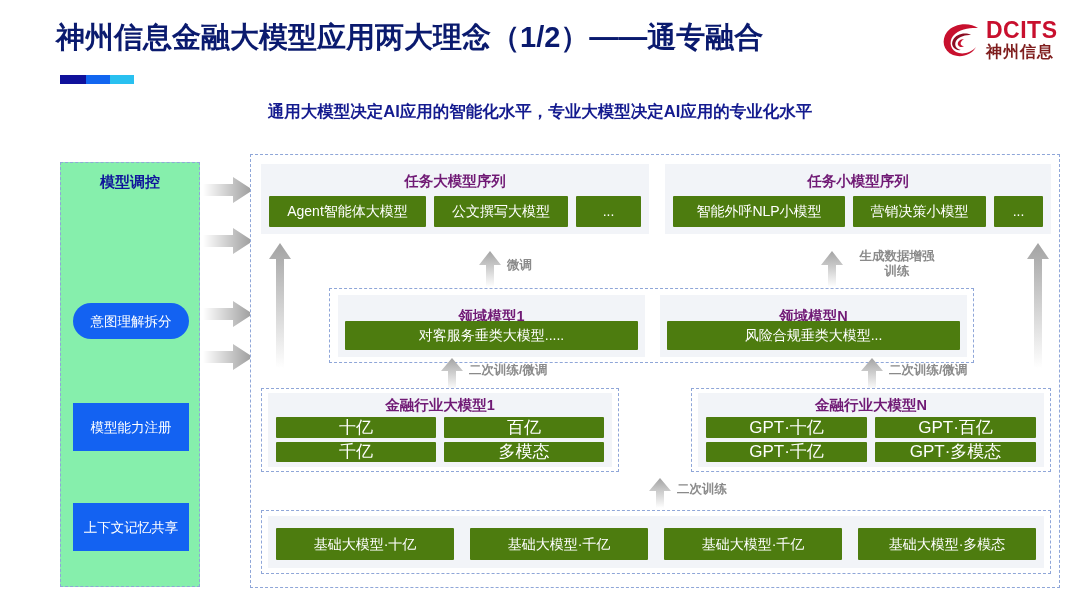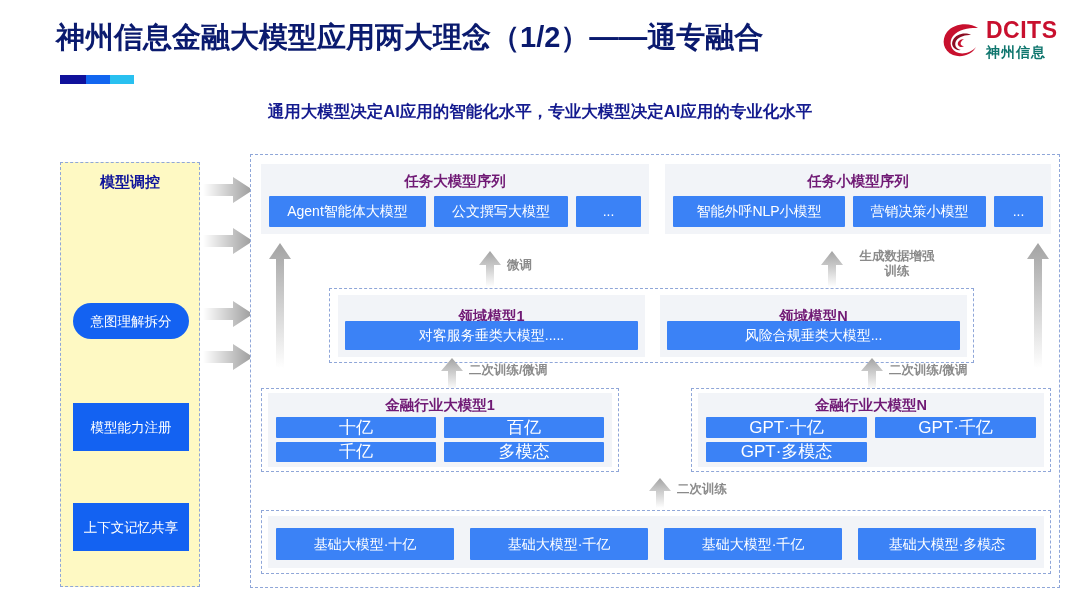--- a/index.html
+++ b/index.html
@@ -27,42 +27,42 @@
   .tu-c { width: 24px; background: #29c0f0; }
 
   .logo { position: absolute; right: 14px; top: 18px; width: 126px; height: 50px; }
   .logo-mark { position:absolute; left:0; top:4px; width:42px; height:40px; }
   .logo-text { position:absolute; left:46px; top:0px; }
   .logo-en {
     font-size: 23px; font-weight: 700; color:#c8102e; letter-spacing: 0.5px;
     font-family: "Liberation Sans", sans-serif; line-height: 25px;
   }
   .logo-cn {
-    font-size: 14px; font-weight: 700; color:#0f766e; letter-spacing: 1px;
+    font-size: 16px; font-weight: 700; color:#7f1d1d; letter-spacing: 1px;
     line-height: 18px;
   }
 
   .subtitle {
     position: absolute; left: 0; right: 0; top: 101px;
     text-align: center; font-size: 16.5px; font-weight: 700; color:#141b8f;
     letter-spacing: 0px;
   }
   .blue-box {
-    background: #3b82f6; color:#ffffff; display:flex; align-items:center;
+    background: #4d7c0f; color:#ffffff; display:flex; align-items:center;
     justify-content:center; text-align:center; font-size:14px; line-height:17px;
     border-radius: 1px;
   }
   .panel-head {
     color:#701a75; font-weight:700; font-size:14.5px; text-align:center;
   }
 
   
   .ctrl-col {
     position:absolute; left:60px; top:162px; width:140px; height:425px;
-    background:#fef9c3; border:1px dashed #8fa6d8;
+    background:#86efac; border:1px dashed #8fa6d8;
   }
   .ctrl-title {
     position:absolute; left:0; right:0; top:10px; text-align:center;
     color:#10159b; font-weight:700; font-size:15px;
   }
   .ctrl-item {
     position:absolute; left:12px; width:116px; background:#1362f2; color:#fff;
     display:flex; align-items:center; justify-content:center; text-align:center;
     font-size:13.5px; line-height:17px; font-weight:400;
   }
@@ -272,20 +272,21 @@
           <div class="blue-box">多模态</div>
         </div>
       </div>
     </div>
 
     <div class="fin-wrap right">
       <div class="fin-inner">
         <div class="panel-head">金融行业大模型N</div>
         <div class="fin-grid">
           <div class="blue-box">GPT·十亿</div>
+          <div class="blue-box">GPT·百亿</div>
           <div class="blue-box">GPT·千亿</div>
           <div class="blue-box">GPT·多模态</div>
         </div>
       </div>
     </div>
 
     <svg class="u-arrow" style="left:398px; top:323px; height:30px;" viewBox="0 0 22 30" preserveAspectRatio="none">
       <path d="M11 0 L22 13 L15 13 L15 30 L7 30 L7 13 L0 13 Z" fill="url(#ua)"></path>
     </svg>
     <div class="flow-label" style="left:426px; top:327px;">二次训练</div>

